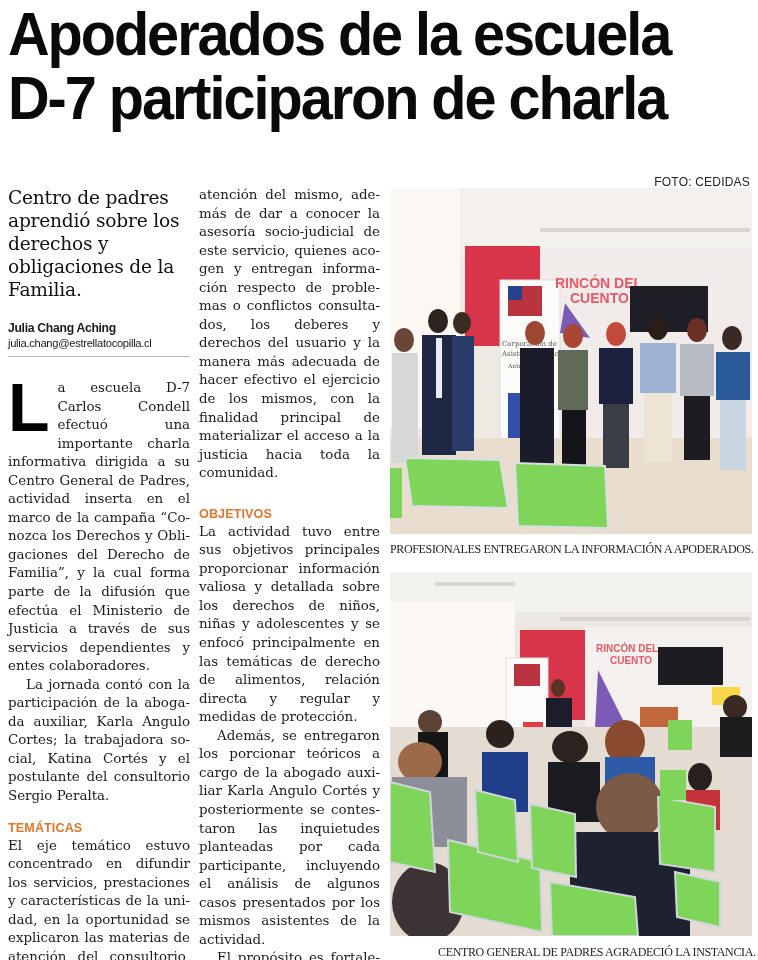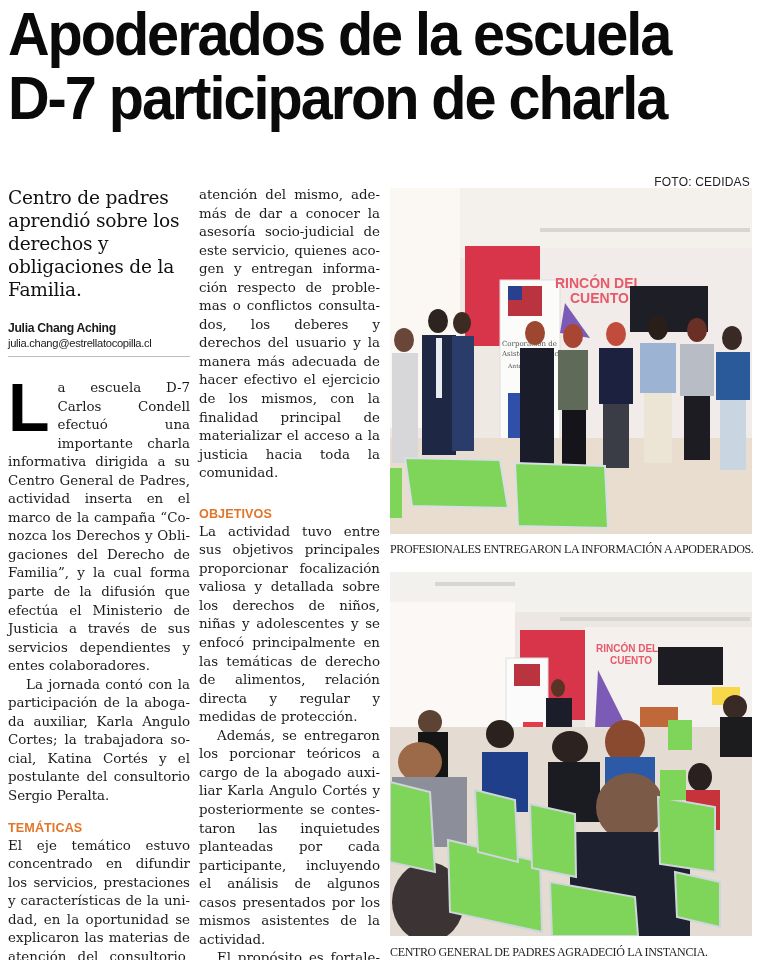--- a/index.html
+++ b/index.html
@@ -40,21 +40,21 @@
     font-size: 12px; color: #222; letter-spacing: 0.2px;
   }
   .photo { position: absolute; left: 390px; width: 362px; overflow: hidden; background: #e8e3dd; }
   .photo1 { top: 188px; height: 346px; }
   .photo2 { top: 572px; height: 364px; }
   .caption {
     position: absolute; left: 390px; width: 292px; font-family: Liberation Serif, serif;
     font-size: 12px; color: #222; letter-spacing: -0.35px; white-space: nowrap;
   }
   .cap1 { top: 542px; }
-  .cap2 { top: 945px; }
+  .cap2 { top: 945px; margin-left: 48px; }
   .photo svg { display: block; width: 100%; height: 100%; }
   .sign-text { font-family: "Liberation Sans", sans-serif; font-weight: 700; }
 </style>
 </head>
 <body>
 
 <h1 class="headline">
   <span>Apoderados de la escuela</span>
   <span>D-7 participaron de charla</span>
 </h1>
@@ -70,21 +70,21 @@
     <p class="para">a escuela D-7 Carlos Condell efectuó una importante charla in­formativa dirigida a su Centro General de Padres, actividad inserta en el marco de la campaña “Co­nozca los Derechos y Obli­gaciones del Derecho de Familia”, y la cual forma parte de la difusión que efectúa el Ministerio de Justicia a través de sus ser­vicios dependientes y en­tes colaboradores.</p>
   </div>
   <p class="para indent">La jornada contó con la participación de la aboga­da auxiliar, Karla Angulo Cortes; la trabajadora so­cial, Katina Cortés y el pos­tulante del consultorio Sergio Peralta.</p>
   <div class="subhead">TEMÁTICAS</div>
   <p class="para">El eje temático estuvo con­centrado en difundir los servicios, prestaciones y características de la uni­dad, en la oportunidad se explicaron las materias de atención del consultorio, su ubicación, métodos de focalización y horarios de</p>
 </div>
 
 <div class="col col2">
   <p class="para">atención del mismo, ade­más de dar a conocer la asesoría socio-judicial de este servicio, quienes aco­gen y entregan informa­ción respecto de proble­mas o conflictos consulta­dos, los deberes y derechos del usuario y la manera más adecuada de hacer efectivo el ejercicio de los mismos, con la finalidad principal de materializar el acceso a la justicia hacia toda la comunidad.</p>
   <div class="subhead" style="margin-top:22px;">OBJETIVOS</div>
-  <p class="para">La actividad tuvo entre sus objetivos principales pro­porcionar focalización va­liosa y detallada sobre los derechos de niños, niñas y adolescentes y se enfocó principalmente en las te­máticas de derecho de ali­mentos, relación directa y regular y medidas de pro­tección.</p>
+  <p class="para">La actividad tuvo entre sus objetivos principales pro­porcionar información va­liosa y detallada sobre los derechos de niños, niñas y adolescentes y se enfocó principalmente en las te­máticas de derecho de ali­mentos, relación directa y regular y medidas de pro­tección.</p>
   <p class="para indent">Además, se entregaron los porcionar teóricos a cargo de la abogado auxi­liar Karla Angulo Cortés y posteriormente se contes­taron las inquietudes plan­teadas por cada partici­pante, incluyendo el análi­sis de algunos casos pre­sentados por los mismos asistentes de la actividad.</p>
   <p class="para indent"><span>El propósito es fortale­cer que los servicios públi­cos estén cada vez más cer­ca de todos quienes los ne­cesitan.</span></p>
 </div>
 
 <div class="credit">FOTO: CEDIDAS</div>
 
 <div class="photo photo1">
   <svg viewBox="0 0 362 346" preserveAspectRatio="none">
     <rect x="0" y="0" width="362" height="346" fill="#efe9e3"></rect>
     <rect x="0" y="0" width="362" height="70" fill="#f4f1ec"></rect>

